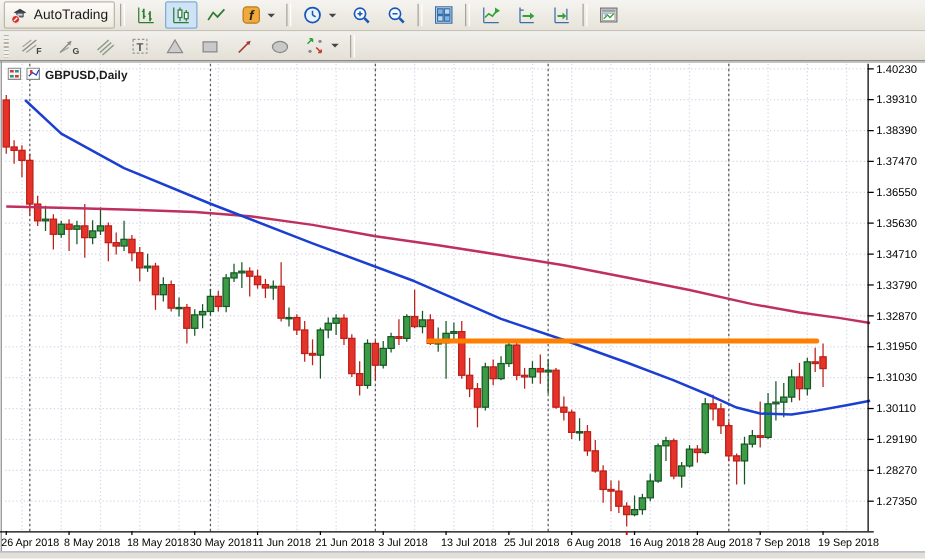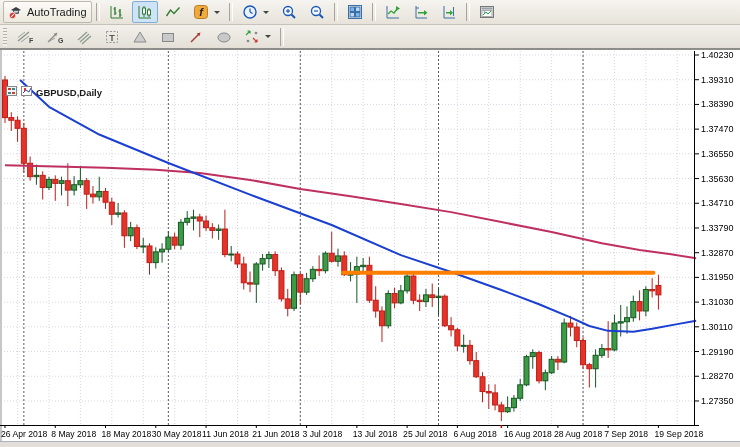--- a/index.html
+++ b/index.html
@@ -12,21 +12,21 @@
   .tbtn.labeled{border:1px solid #bdb8ac;background:linear-gradient(#fcfbf9,#eceade);}
   .tbtn.active{background:#cfe3f6;border:1px solid #7fadd6;}
   .tbtn svg{display:block;}
   .sep{width:2px;height:18px;margin:0 3px;border-left:1px solid #a8a49a;border-right:1px solid #ffffff;}
   .handle{width:4px;height:18px;margin:0 3px 0 1px;
     background:repeating-linear-gradient(#b5b1a7 0 1px,#f2f0ec 1px 3px);}
   .caret{width:0;height:0;border-left:3px solid transparent;border-right:3px solid transparent;
     border-top:3px solid #444;margin-left:2px;}
   #chartwin{position:relative;height:398px;background:#ffffff;}
   #symlabel{position:absolute;top:5px;left:6px;display:flex;align-items:center;gap:4px;
-    font-size:9.5px;font-weight:bold;color:#1b1b1b;z-index:5;margin-top:32px;}
+    font-size:9.5px;font-weight:bold;color:#1b1b1b;z-index:5;}
   #chart-svg{position:absolute;top:0;left:0;}
   text{font-family:"Liberation Sans",sans-serif;}
 </style>
 </head>
 <body>
 
 <div class="tb tb1" id="tb1">
     <div class="tbtn labeled">
       <span>
         <svg width="16" height="16">

